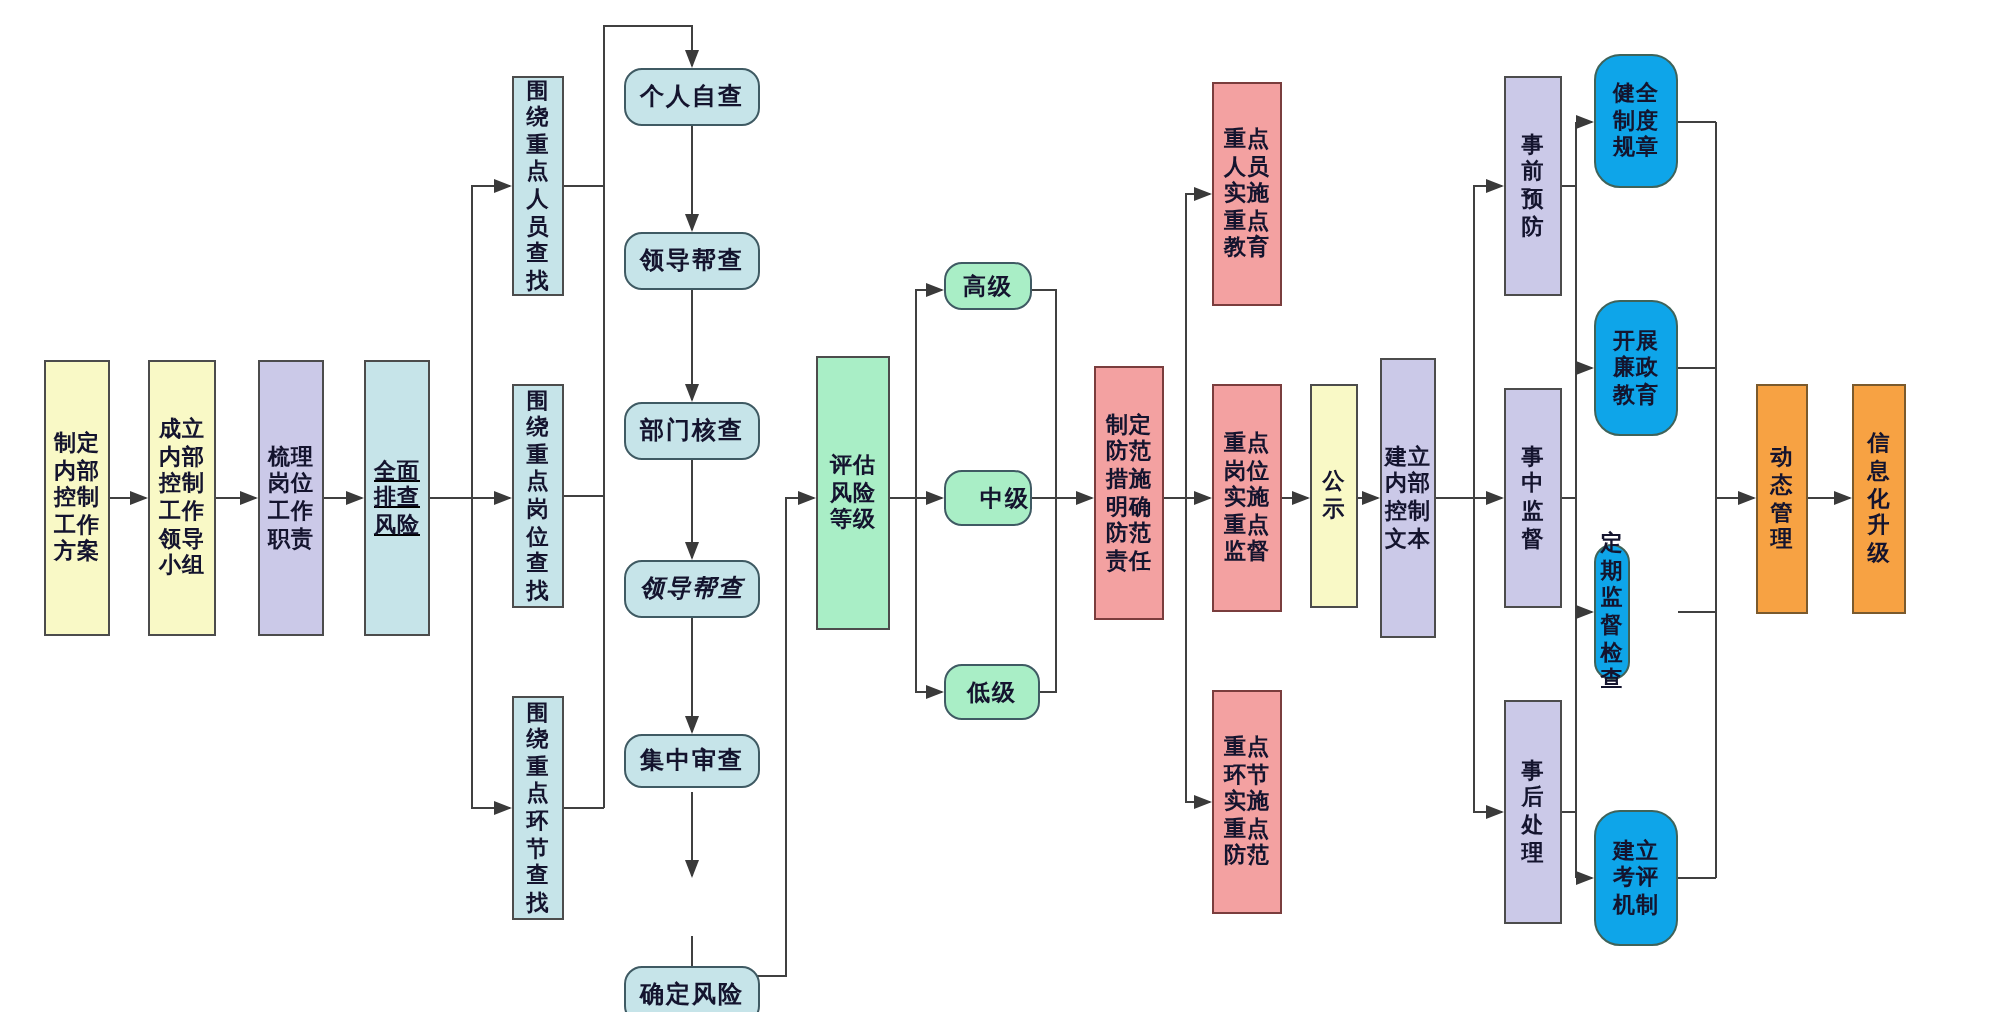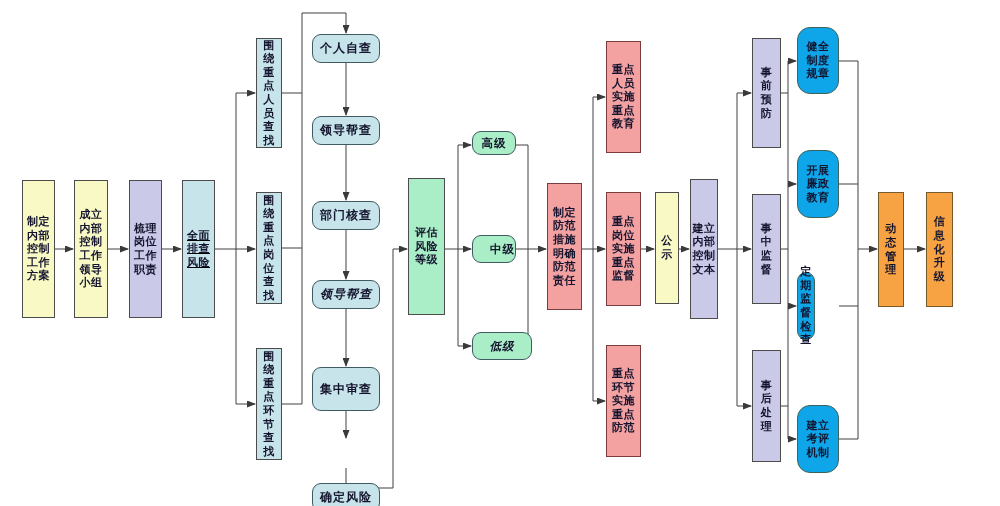--- a/index.html
+++ b/index.html
@@ -158,38 +158,38 @@
       </div>
       <div class="node fill-cyan shape-round chain" style="left: 312px; top: 116px; width: 68px; height: 29px;">
         <span class="lbl">领导帮查</span>
       </div>
       <div class="node fill-cyan shape-round chain" style="left: 312px; top: 201px; width: 68px; height: 29px;">
         <span class="lbl">部门核查</span>
       </div>
       <div class="node fill-cyan shape-round chain" style="left: 312px; top: 280px; width: 68px; height: 29px; font-style: italic;">
         <span class="lbl">领导帮查</span>
       </div>
-      <div class="node fill-cyan shape-round chain" style="left: 312px; top: 367px; width: 68px; height: 44px;">
+      <div class="node fill-cyan shape-round chain" style="left: 312px; top: 367px; width: 68px; height: 27px;">
         <span class="lbl">集中审查</span>
       </div>
       <div class="node fill-cyan shape-round chain" style="left: 312px; top: 439px; width: 68px; height: 29px; margin-top: 44px;">
         <span class="lbl">确定风险</span>
       </div>
       <div class="node fill-green shape-rect" style="left: 408px; top: 178px; width: 37px; height: 137px;">
         <span class="lbl">评估
 风险
 等级</span>
       </div>
       <div class="node fill-green shape-round grade" style="left: 472px; top: 131px; width: 44px; height: 24px;">
         <span class="lbl">高级</span>
       </div>
       <div class="node fill-green shape-round grade" style="left: 472px; top: 235px; width: 44px; height: 28px; justify-content: flex-end;">
         <span class="lbl">中级</span>
       </div>
-      <div class="node fill-green shape-round grade" style="left: 472px; top: 332px; width: 60px; height: 28px; font-style: italic;">
+      <div class="node fill-green shape-round grade" style="left: 472px; top: 332px; width: 48px; height: 28px;">
         <span class="lbl">低级</span>
       </div>
       <div class="node fill-red shape-rect" style="left: 547px; top: 183px; width: 35px; height: 127px;">
         <span class="lbl">制定
 防范
 措施
 明确
 防范
 责任</span>
       </div>

